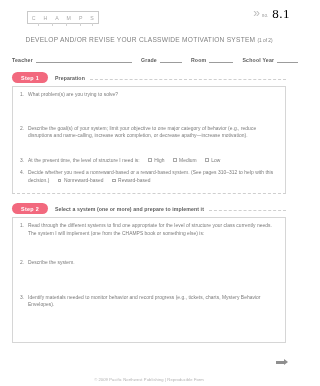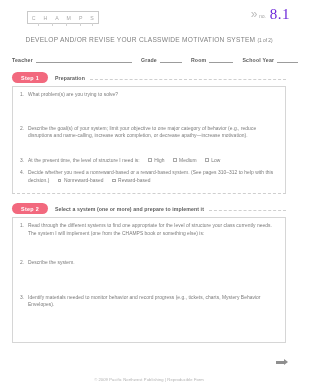--- a/index.html
+++ b/index.html
@@ -73,22 +73,22 @@
     position: relative;
     top: -1px;
   }
   .page-label {
     font-size: 4.6px;
     color: #9a9a9a;
     position: relative;
     top: -1px;
   }
   .page-number {
-    font-size: 15px;
-    color: #6d28d9;
+    font-size: 13px;
+    color: #000000;
     font-family: "Liberation Serif", serif;
     letter-spacing: 0.5px;
   }
 
   .doc-title {
     text-align: center;
     font-size: 6.6px;
     color: #808080;
     letter-spacing: 0.25px;
     margin-top: 4px;

